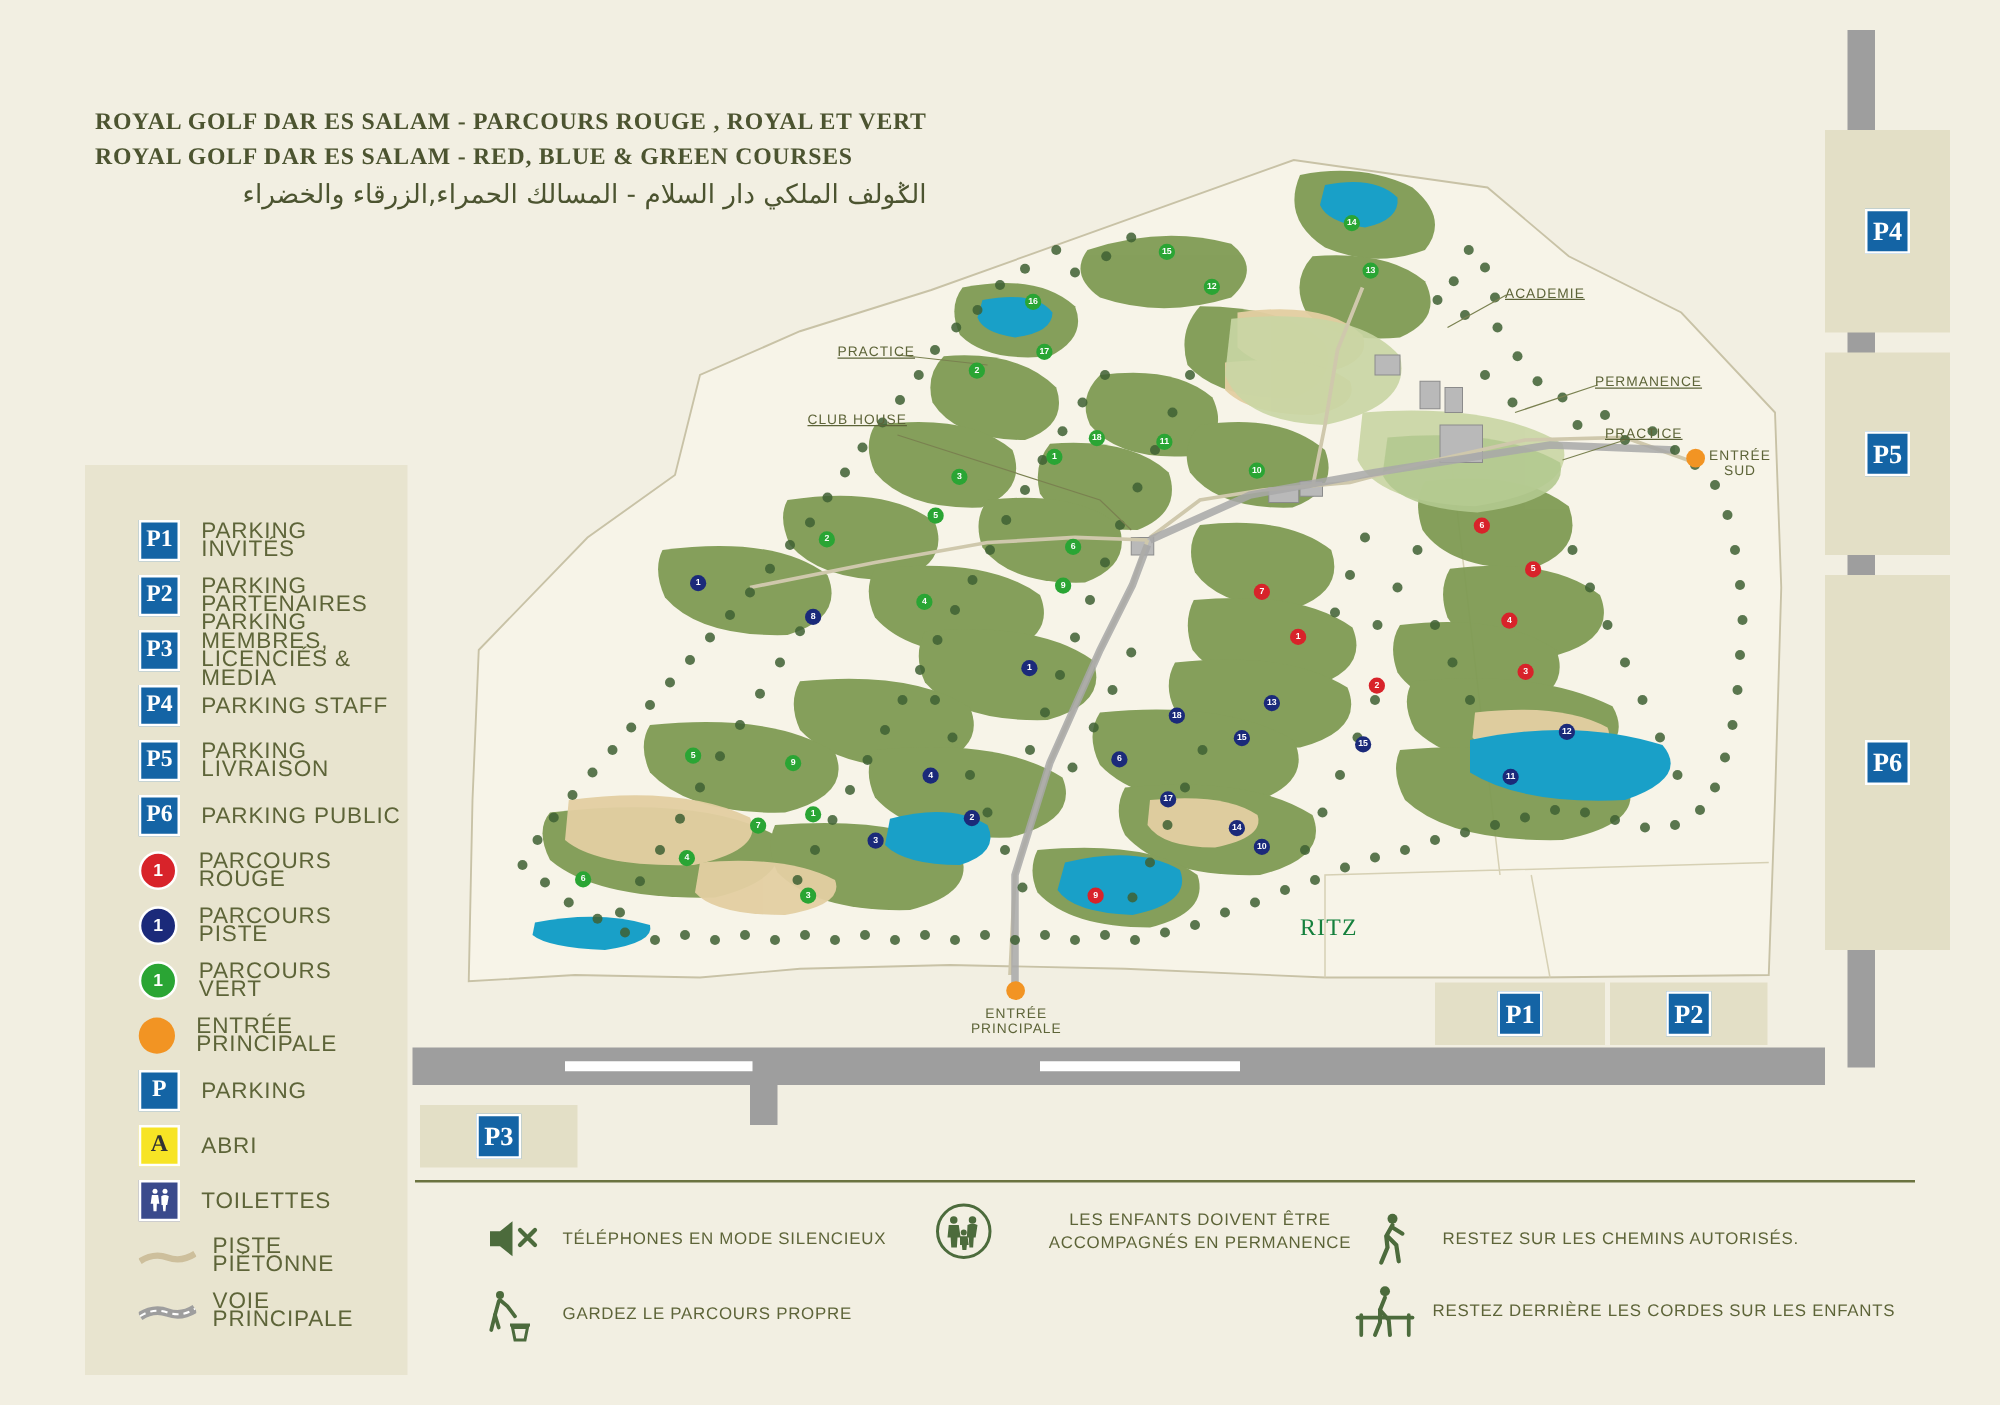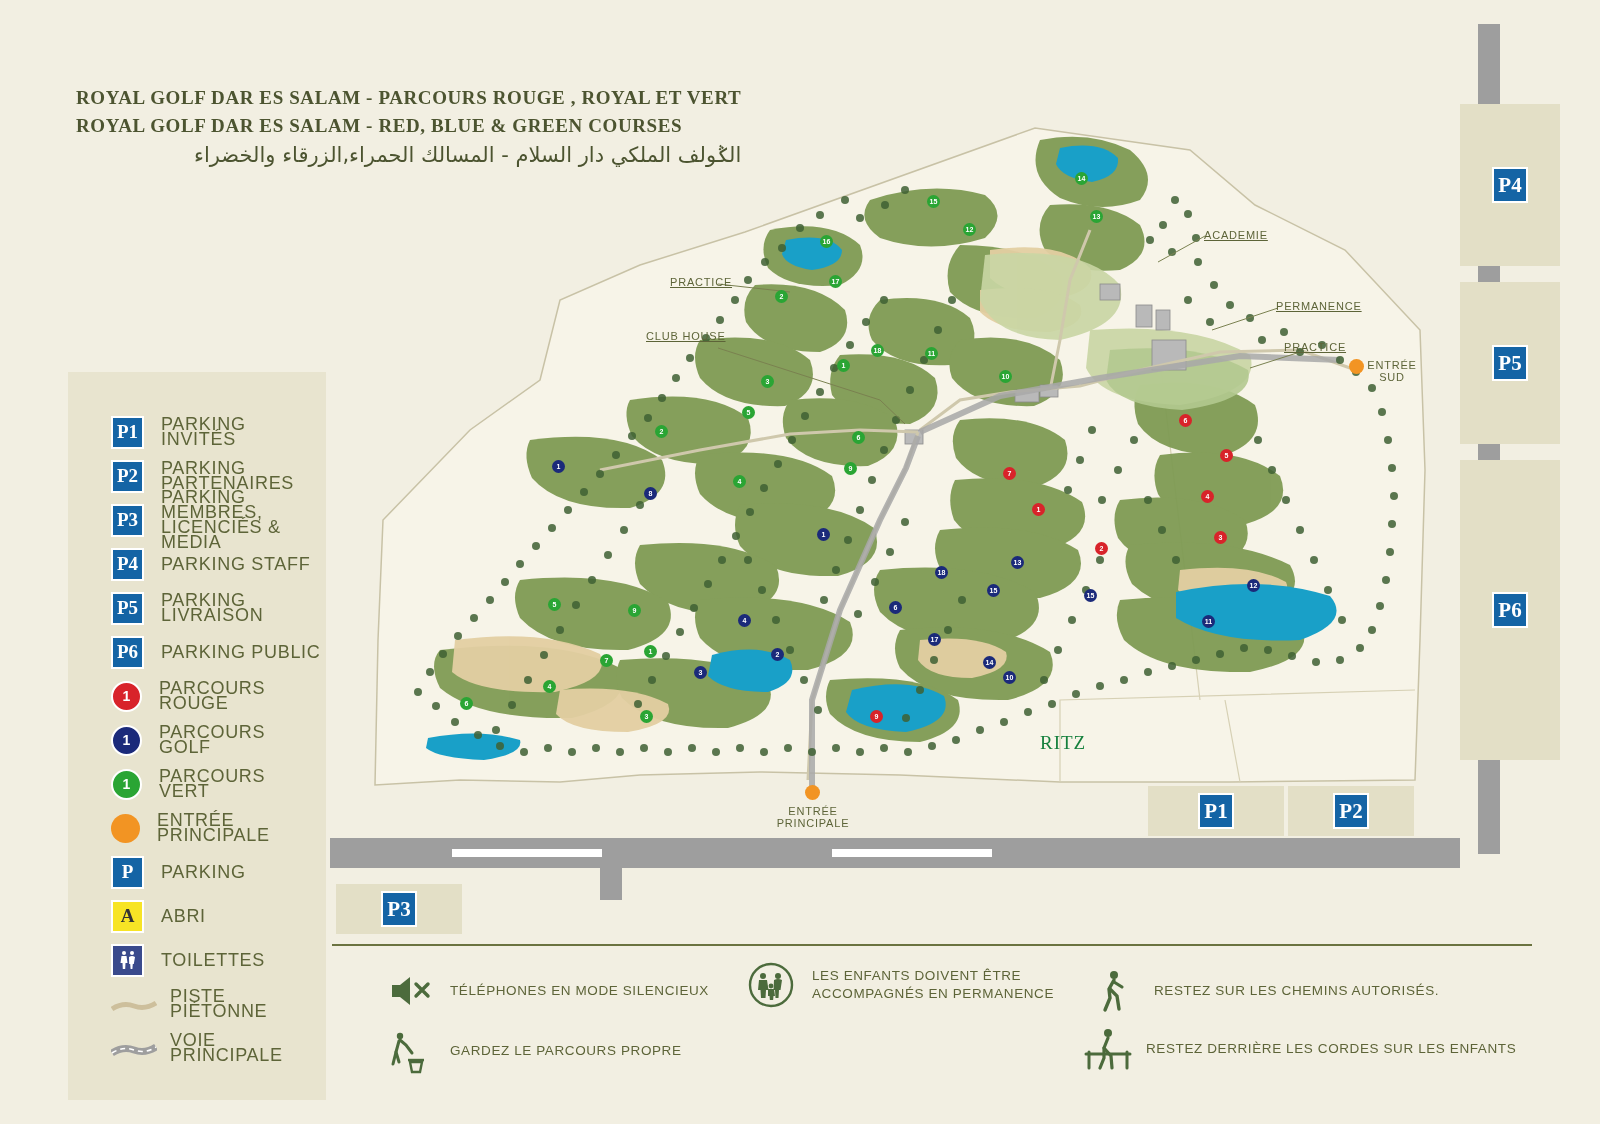--- a/index.html
+++ b/index.html
@@ -113,21 +113,21 @@
   }
 
   
   .hr {
     position: absolute; left: 332px; top: 944px;
     width: 1200px; height: 2px; background: #6b7340;
   }
 
   
   .rule {
-    position: absolute; display: flex; align-items: center;
+    position: absolute; display: flex; align-items: center; text-align: center;
   }
   .rule .ricon { width: 46px; height: 46px; flex: 0 0 auto; }
   .rule .rtext {
     margin-left: 18px;
     font-size: 13.5px; letter-spacing: 0.6px;
     color: #5d6438; line-height: 18px;
   }
 
   
   .anno {
@@ -572,21 +572,21 @@
       <div class="legend-label">PARKING PUBLIC</div>
     </div>
 
     <div class="legend-row">
       <div class="circ red">1</div>
       <div class="legend-label">PARCOURS ROUGE</div>
     </div>
 
     <div class="legend-row">
       <div class="circ blue">1</div>
-      <div class="legend-label">PARCOURS GOLF</div>
+      <div class="legend-label">PARCOURS PISTE</div>
     </div>
 
     <div class="legend-row">
       <div class="circ green">1</div>
       <div class="legend-label">PARCOURS VERT</div>
     </div>
 
     <div class="legend-row">
       <div class="circ orange"></div>
       <div class="legend-label">ENTRÉE PRINCIPALE</div>

